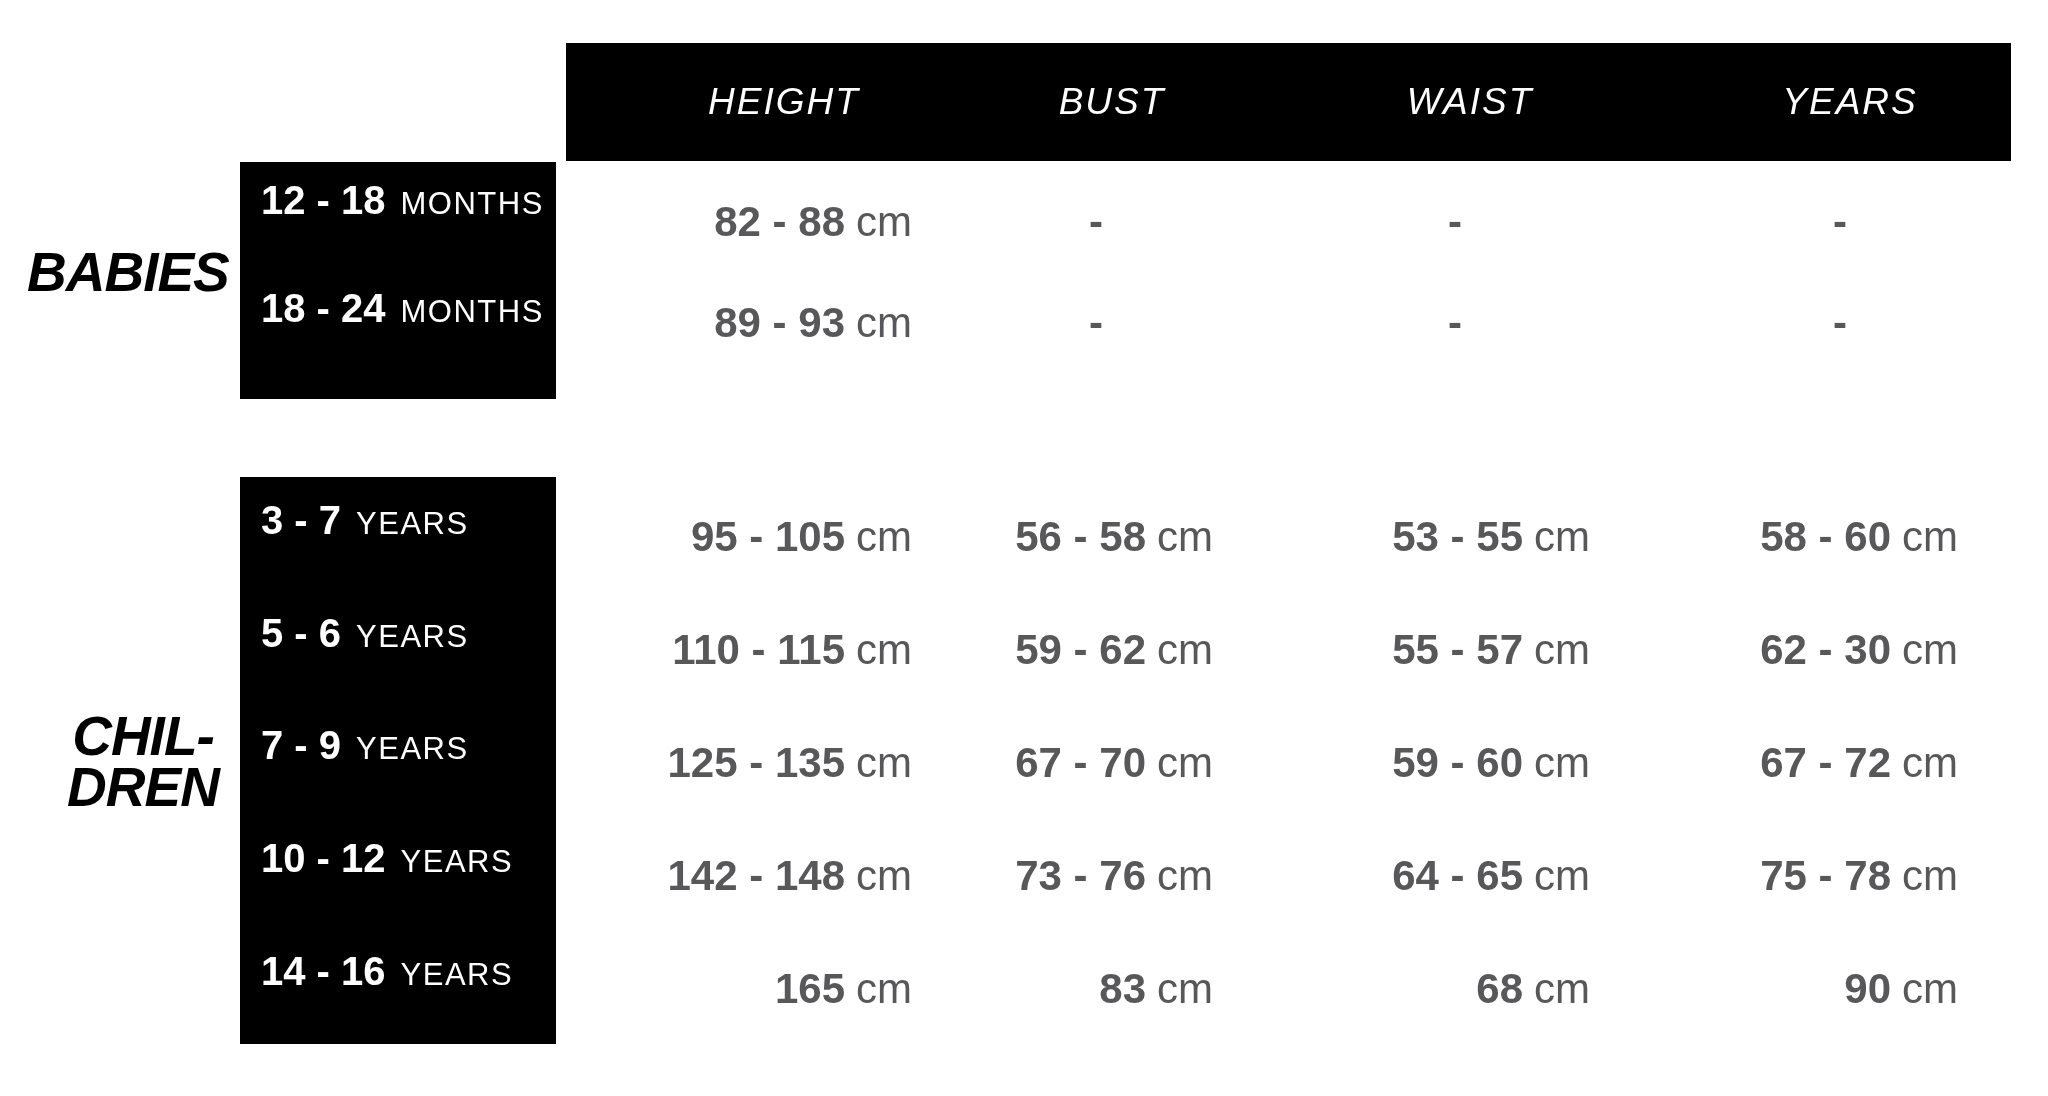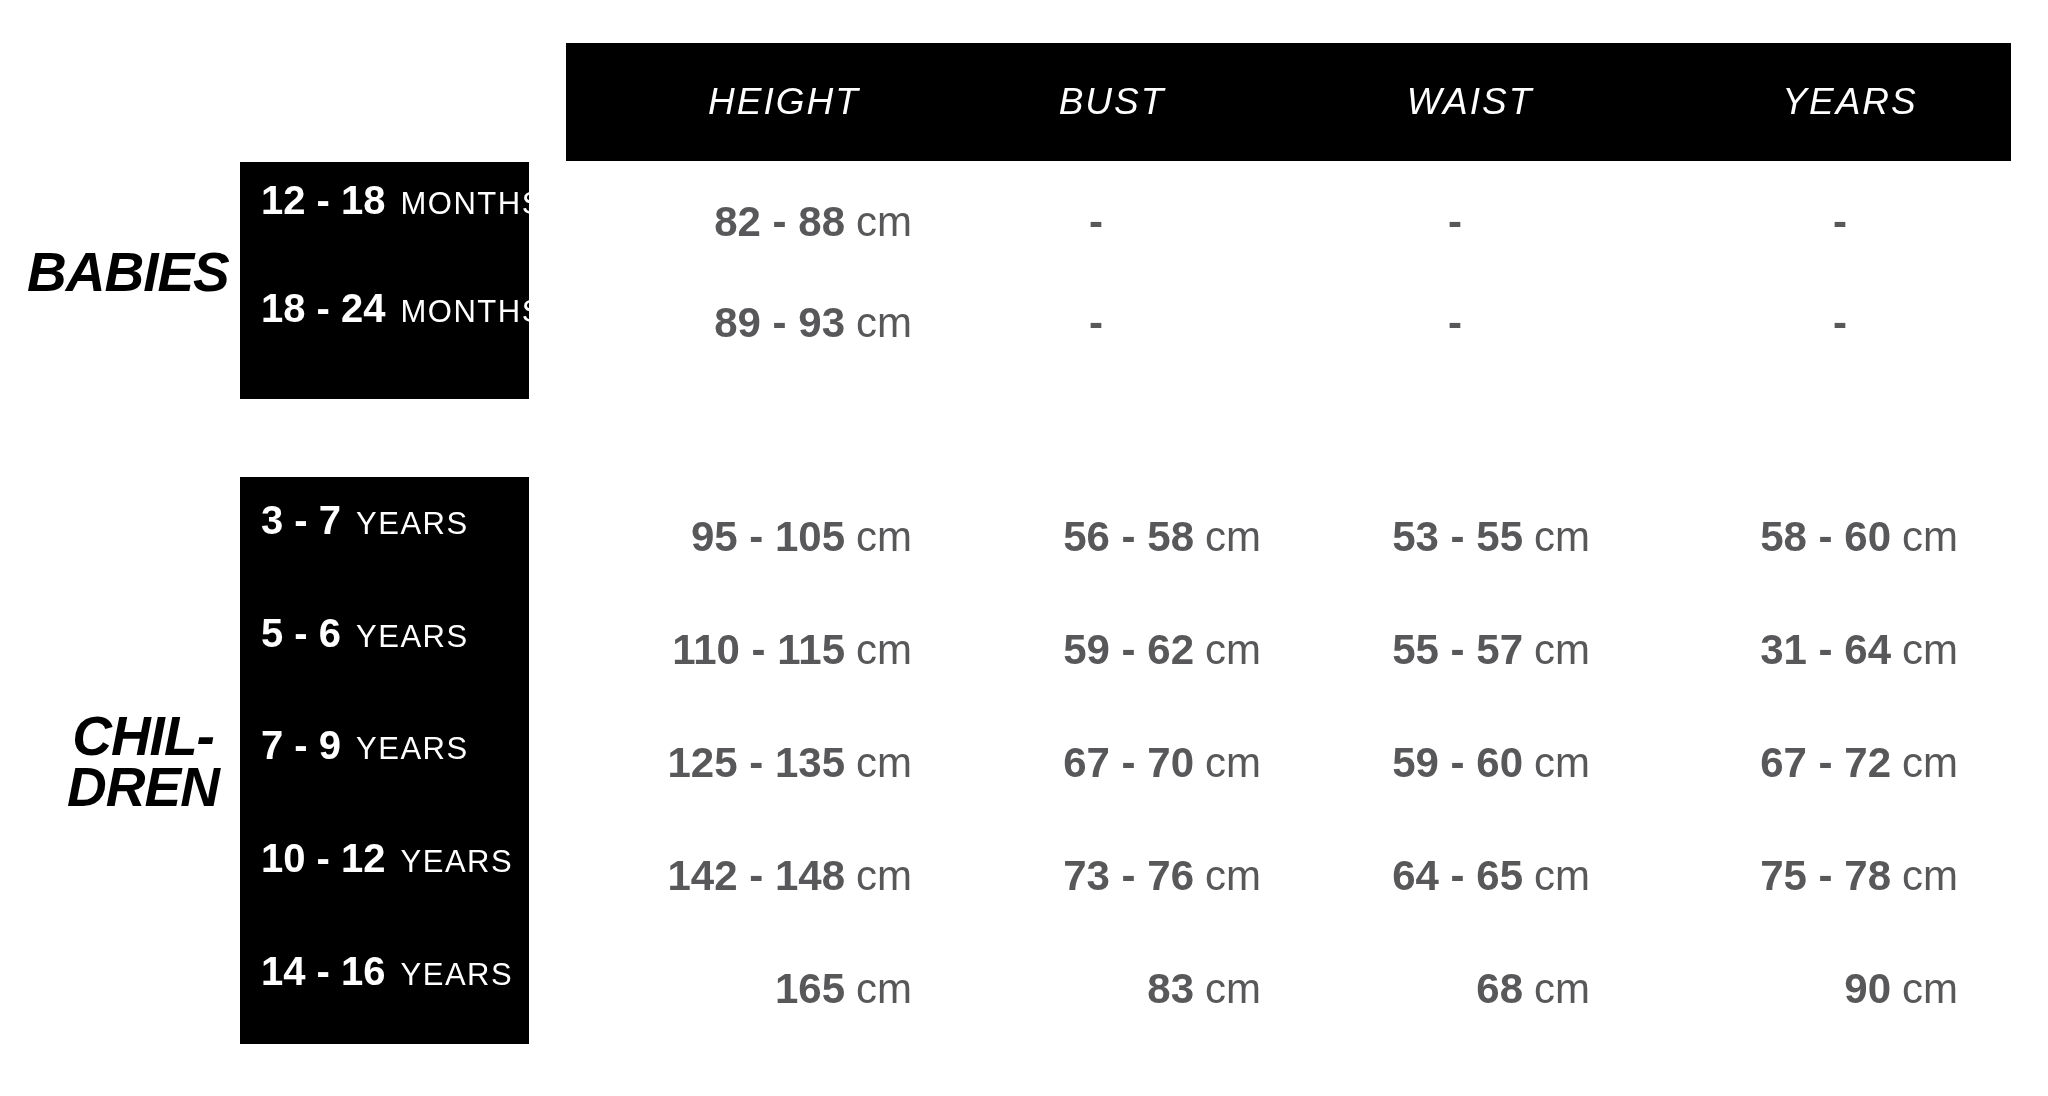--- a/index.html
+++ b/index.html
@@ -9,21 +9,21 @@
   }
   
   .header-bar{position:absolute;left:566px;top:43px;width:1445px;height:118px;background:#000000;font-style:italic;}
   .hlabel{
     position:absolute;top:50%;transform:translate(-50%,-50%);
     color:#ffffff;font-size:37px;font-weight:300;letter-spacing:2px;white-space:nowrap;
   }
   .h0{left:218px}.h1{left:546px}.h2{left:904px}.h3{left:1284px}
 
   
-  .size-box{position:absolute;left:240px;width:289px;background:#000000;}
+  .size-box{position:absolute;left:240px;width:316px;background:#000000;}
   .babies-box{top:162px;height:237px;}
   .children-box{top:477px;height:567px;}
   .srow{position:absolute;left:21px;right:4px;height:48px;line-height:48px;white-space:nowrap;}
   .babies-box .srow.r0{top:14px}
   .babies-box .srow.r1{top:122px}
   .children-box .srow.r0{top:19px}
   .children-box .srow.r1{top:132px}
   .children-box .srow.r2{top:244px}
   .children-box .srow.r3{top:357px}
   .children-box .srow.r4{top:470px}
@@ -45,21 +45,21 @@
   .vrow.k0{top:513px}
   .vrow.k1{top:626px}
   .vrow.k2{top:739px}
   .vrow.k3{top:852px}
   .vrow.k4{top:965px}
   .vcell{position:absolute;text-align:right;white-space:nowrap;color:#58585a;}
   .vcell .num{font-size:42px;font-weight:700;margin-top:16px;}
   .vcell .unit{font-size:42px;font-weight:400;margin-left:11px;}
   .vcell .unit:empty{margin-left:0;}
   .c0{left:612px;width:300px}
-  .c1{left:961px;width:300px}
+  .c1{left:913px;width:300px}
   .c2{left:1290px;width:300px}
   .c3{left:1658px;width:300px}
   .vcell.center{text-align:center;}
   .c1.center{left:946px}
   .c2.center{left:1305px}
   .c3.center{left:1690px}
 </style>
 </head>
 <body>
 
@@ -118,21 +118,21 @@
   <div class="vrow k0">
     <span class="vcell c0"><span class="num">95 - 105</span><span class="unit">cm</span></span>
     <span class="vcell c1"><span class="num">56 - 58</span><span class="unit">cm</span></span>
     <span class="vcell c2"><span class="num">53 - 55</span><span class="unit">cm</span></span>
     <span class="vcell c3"><span class="num">58 - 60</span><span class="unit">cm</span></span>
   </div>
   <div class="vrow k1">
     <span class="vcell c0"><span class="num">110 - 115</span><span class="unit">cm</span></span>
     <span class="vcell c1"><span class="num">59 - 62</span><span class="unit">cm</span></span>
     <span class="vcell c2"><span class="num">55 - 57</span><span class="unit">cm</span></span>
-    <span class="vcell c3"><span class="num">31 - 64</span><span class="unit">cm</span></span>
+    <span class="vcell c3"><span class="num">62 - 30</span><span class="unit">cm</span></span>
   </div>
   <div class="vrow k2">
     <span class="vcell c0"><span class="num">125 - 135</span><span class="unit">cm</span></span>
     <span class="vcell c1"><span class="num">67 - 70</span><span class="unit">cm</span></span>
     <span class="vcell c2"><span class="num">59 - 60</span><span class="unit">cm</span></span>
     <span class="vcell c3"><span class="num">67 - 72</span><span class="unit">cm</span></span>
   </div>
   <div class="vrow k3">
     <span class="vcell c0"><span class="num">142 - 148</span><span class="unit">cm</span></span>
     <span class="vcell c1"><span class="num">73 - 76</span><span class="unit">cm</span></span>

